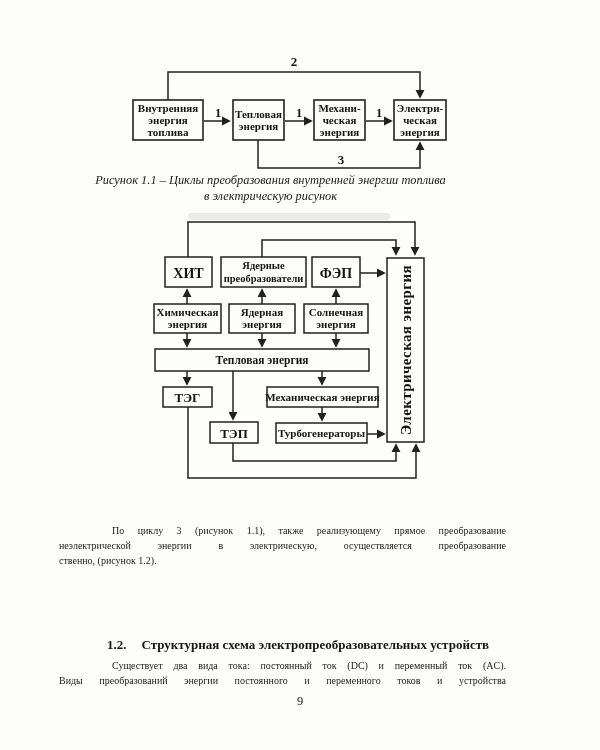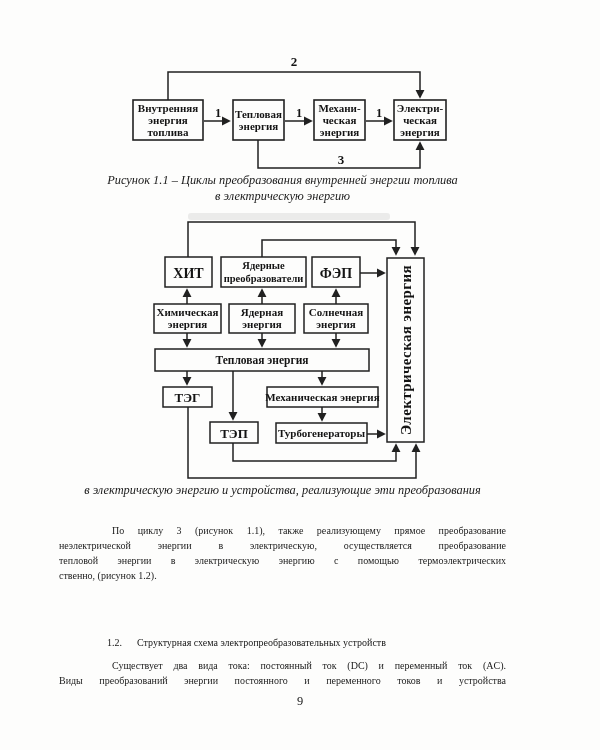--- a/index.html
+++ b/index.html
@@ -5,27 +5,27 @@
   html,body{margin:0;padding:0;background:#ffffff;}
   .page{
     position:relative;width:600px;height:750px;background:#fdfdfc;overflow:hidden;
     font-family:"Liberation Serif","DejaVu Serif",serif;color:#161616;
   }
   svg.diagram{position:absolute;left:0;top:0;width:600px;height:750px;}
   svg.diagram rect.box{fill:#fdfdfc;stroke:#212121;}
   svg.diagram path.conn{fill:none;stroke:#212121;stroke-width:1.5;}
   svg.diagram text{fill:#141414;font-family:"Liberation Serif","DejaVu Serif",serif;}
   .blabel{font-weight:600;}
-  .caption{position:absolute;left:59px;width:447px;text-align:center;font-style:italic;
+  .caption{position:absolute;left:47px;width:447px;text-align:center;font-style:italic;
     font-size:12.4px;line-height:16px;color:#1b1b1b;}
   .bodytext{position:absolute;left:59px;width:447px;font-size:10px;line-height:15px;color:#1b1b1b;}
   .tline{height:15px;text-align:justify;text-align-last:justify;white-space:normal;overflow:visible;}
   .tline.indent{text-indent:53px;}
   .tline.lastline{text-align-last:left;}
-  .heading{position:absolute;left:59px;width:447px;top:637px;font-weight:normal;font-size:10px;}
+  .heading{position:absolute;left:59px;width:447px;top:637px;font-weight:bold;font-size:13px;}
   .heading .hnum{padding-left:48px;}
   .heading .htitle{margin-left:15px;}
   .pagenum{position:absolute;left:0;top:694px;width:600px;text-align:center;font-size:12.4px;}
   .smudge{position:absolute;left:188px;top:213px;width:202px;height:7px;background:#e7e7e6;
     border-radius:3px;opacity:.85;}
 </style>
 </head>
 <body>
 
 <div class="page">
@@ -165,31 +165,29 @@
 
       <g>
         <rect class="box" x="276" y="423" width="91" height="20" stroke-width="1.5"></rect>
         <text class="blabel" x="321.5" y="437" font-size="11" text-anchor="middle">Турбогенераторы</text>
       </g>
     </g>
   </svg>
 
   <div class="caption" style="top:172px;">
     <div>Рисунок 1.1 – Циклы преобразования внутренней энергии топлива</div>
-    <div>в электрическую энергию</div>
+    <div>в электрическую рисунок</div>
   </div>
 
   <div class="caption" style="top:482px;">
-    <div>в электрическую энергию и устройства, реализующие эти преобразования</div>
   </div>
 
   <div class="bodytext" style="top:523px;">
     <div class="tline indent">По циклу 3 (рисунок 1.1), также реализующему прямое преобразование</div>
     <div class="tline">неэлектрической энергии в электрическую, осуществляется преобразование</div>
-    <div class="tline">тепловой энергии в электрическую энергию с помощью термоэлектрических</div>
     <div class="tline lastline">ственно, (рисунок 1.2).</div>
   </div>
 
   <div class="heading">
     <span class="hnum">1.2.</span><span class="htitle">Структурная схема электропреобразовательных устройств</span>
   </div>
 
   <div class="bodytext" style="top:658px;">
     <div class="tline indent">Существует два вида тока: постоянный ток (DC) и переменный ток (AC).</div>
     <div class="tline">Виды преобразований энергии постоянного и переменного токов и устройства</div>

